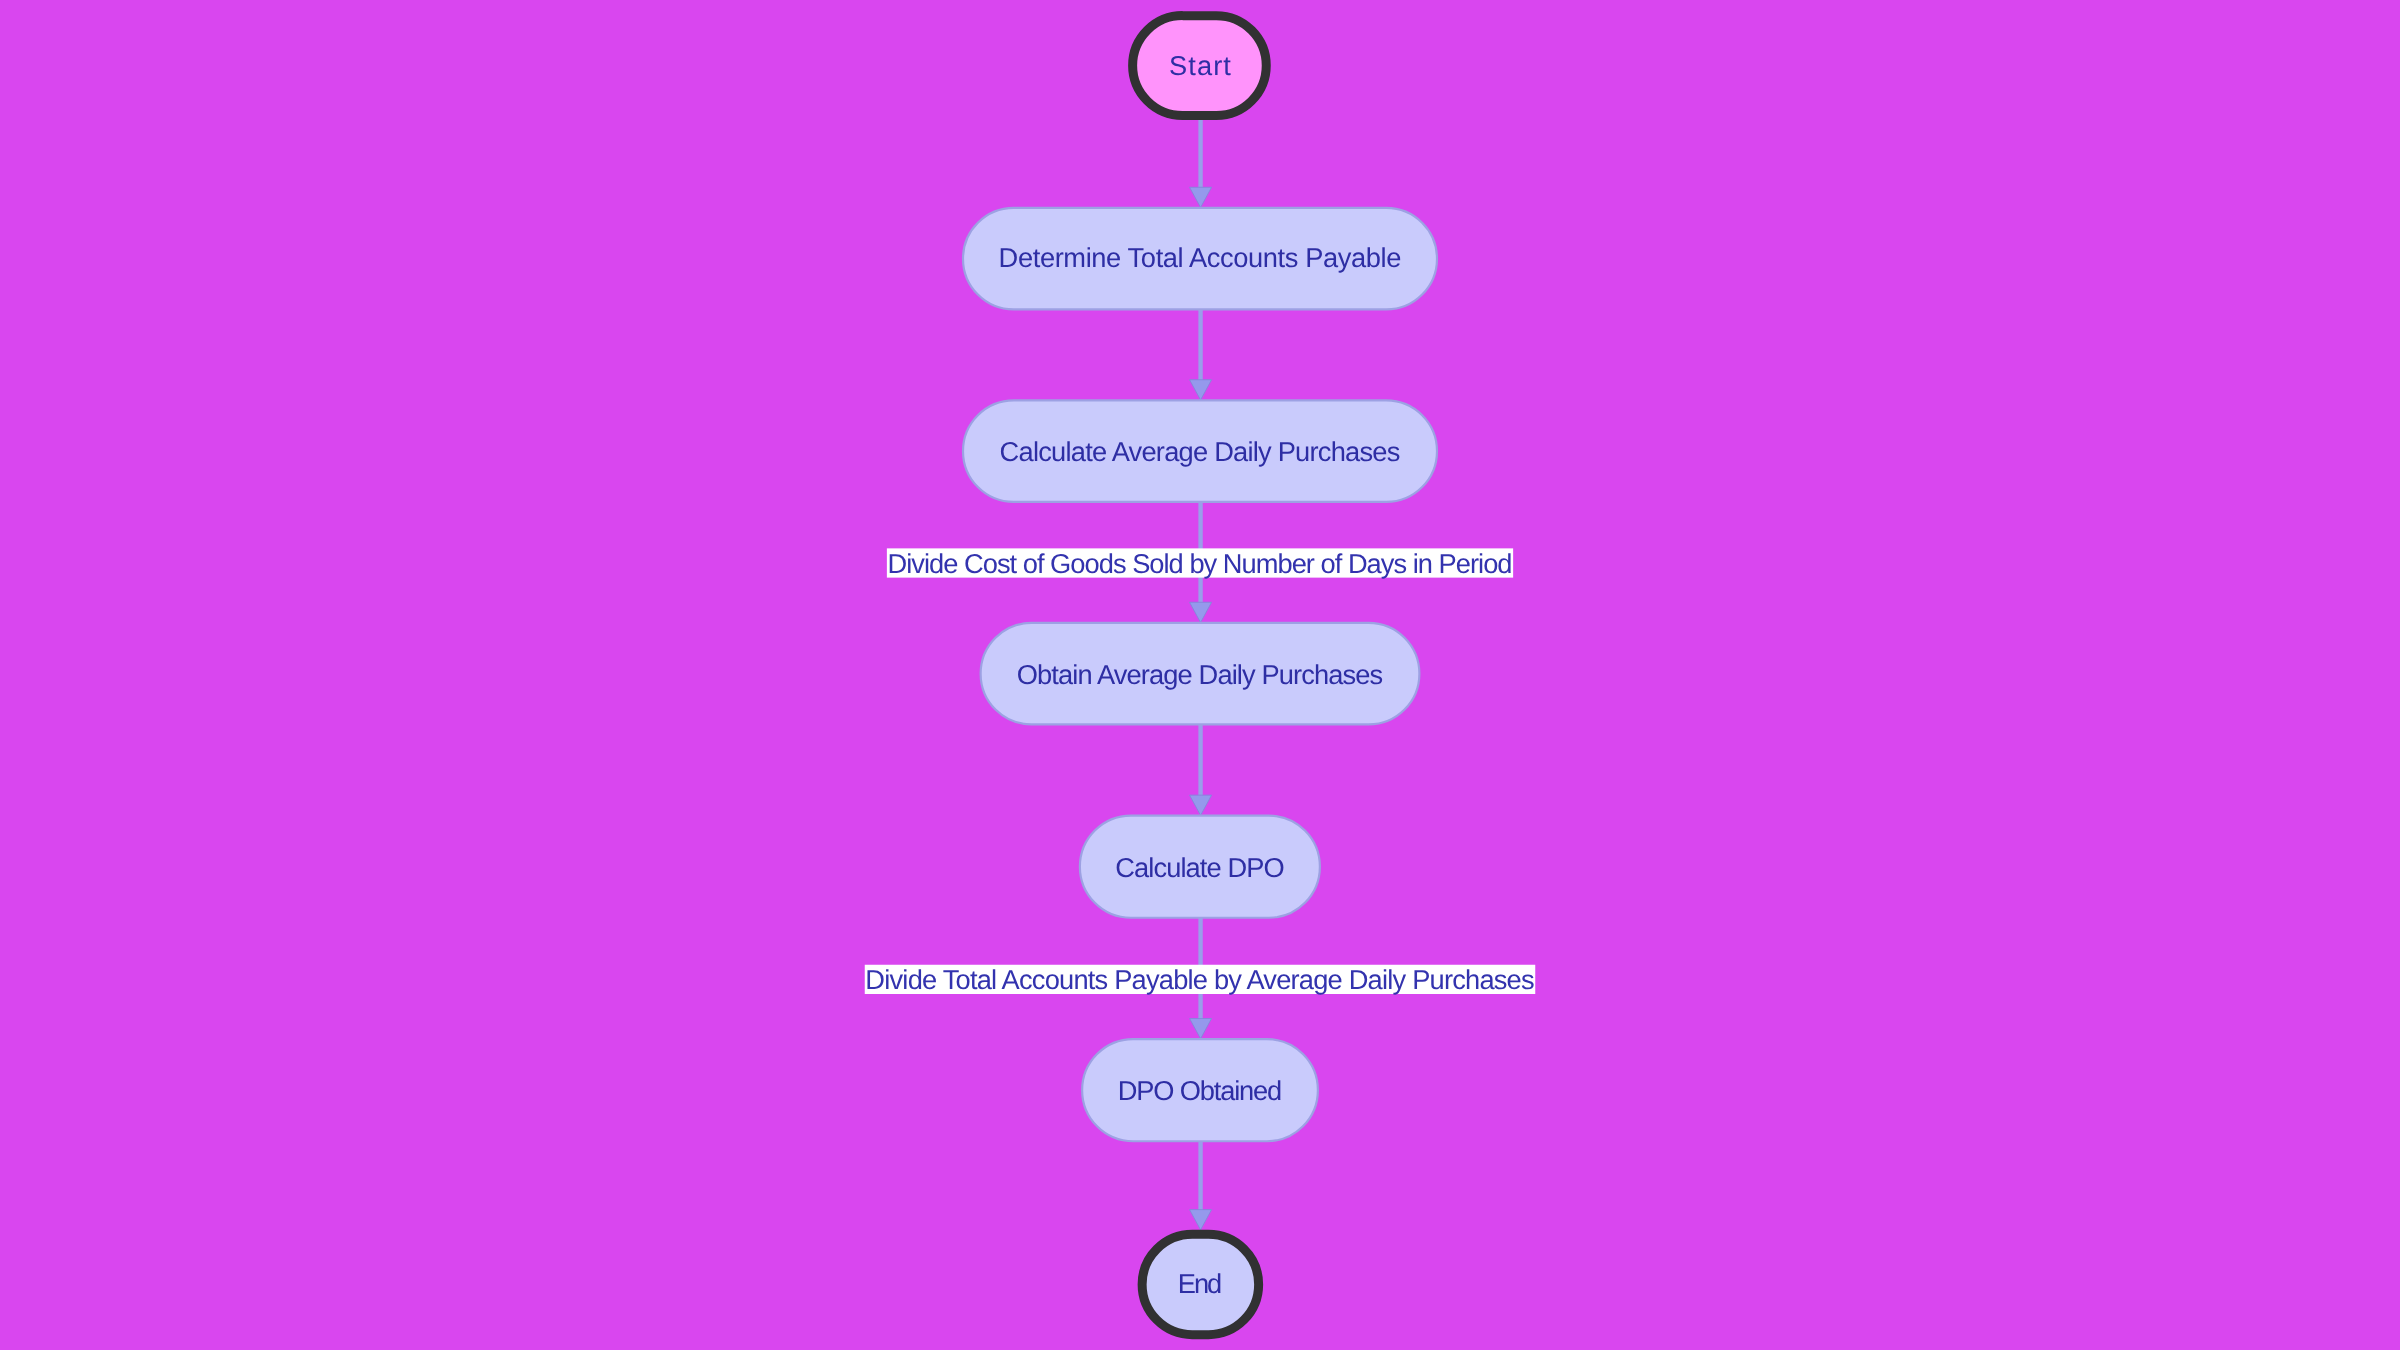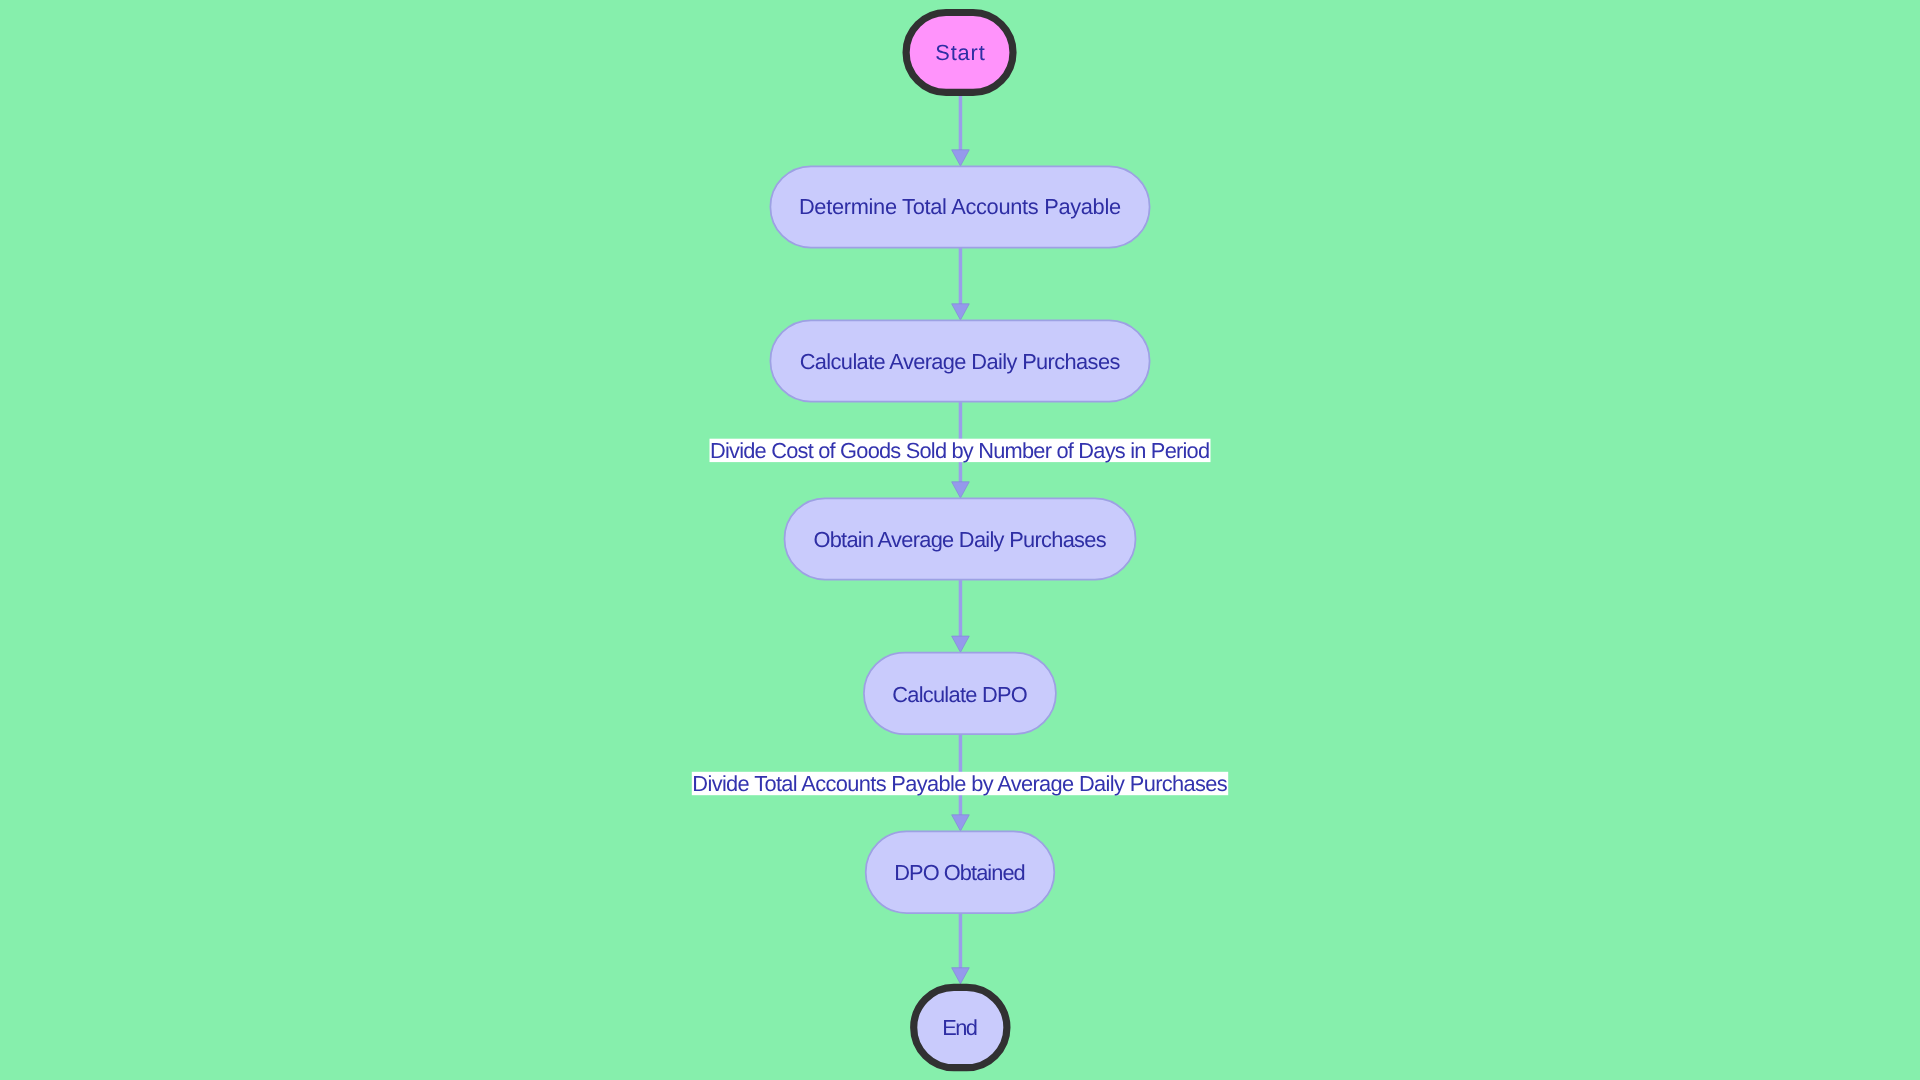--- a/index.html
+++ b/index.html
@@ -8,21 +8,21 @@
     padding: 0;
     width: 1920px;
     height: 1080px;
     background: #ffffff;
     overflow: hidden;
   }
   #diagram {
     position: relative;
     width: 1920px;
     height: 1080px;
-    background: #86efac;
+    background: #d946ef;
   }
   svg.flow {
     position: absolute;
     left: 0;
     top: 0;
     width: 1920px;
     height: 1080px;
     display: block;
     shape-rendering: geometricPrecision;
     text-rendering: geometricPrecision;

